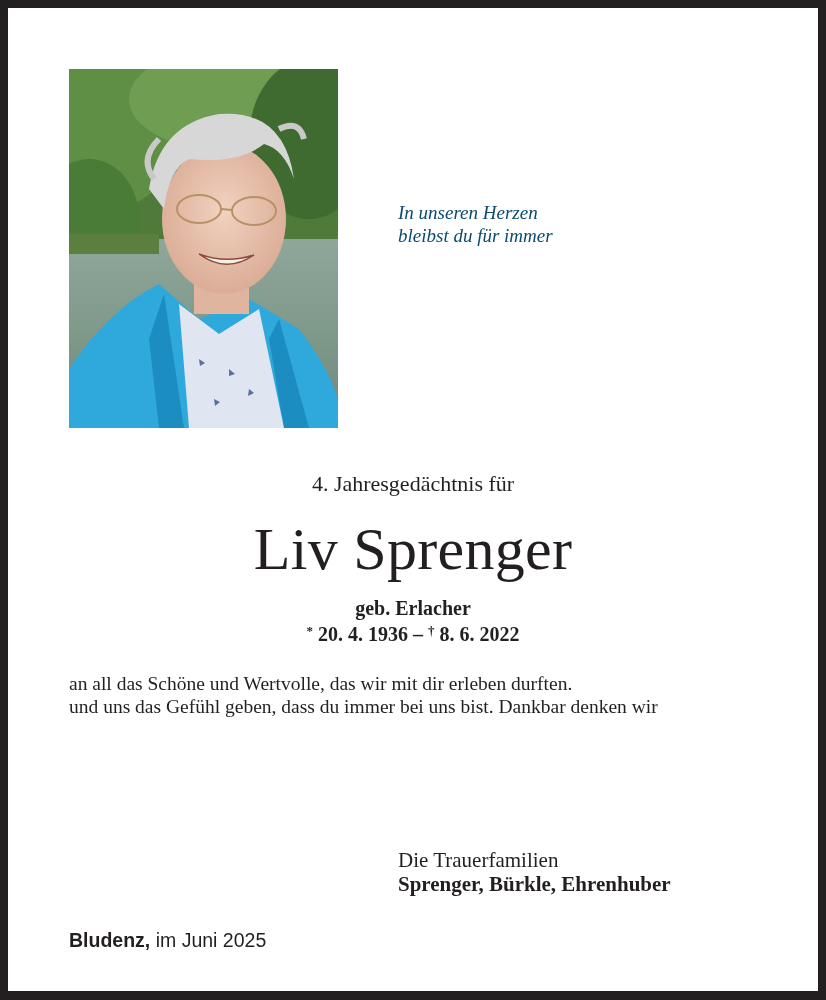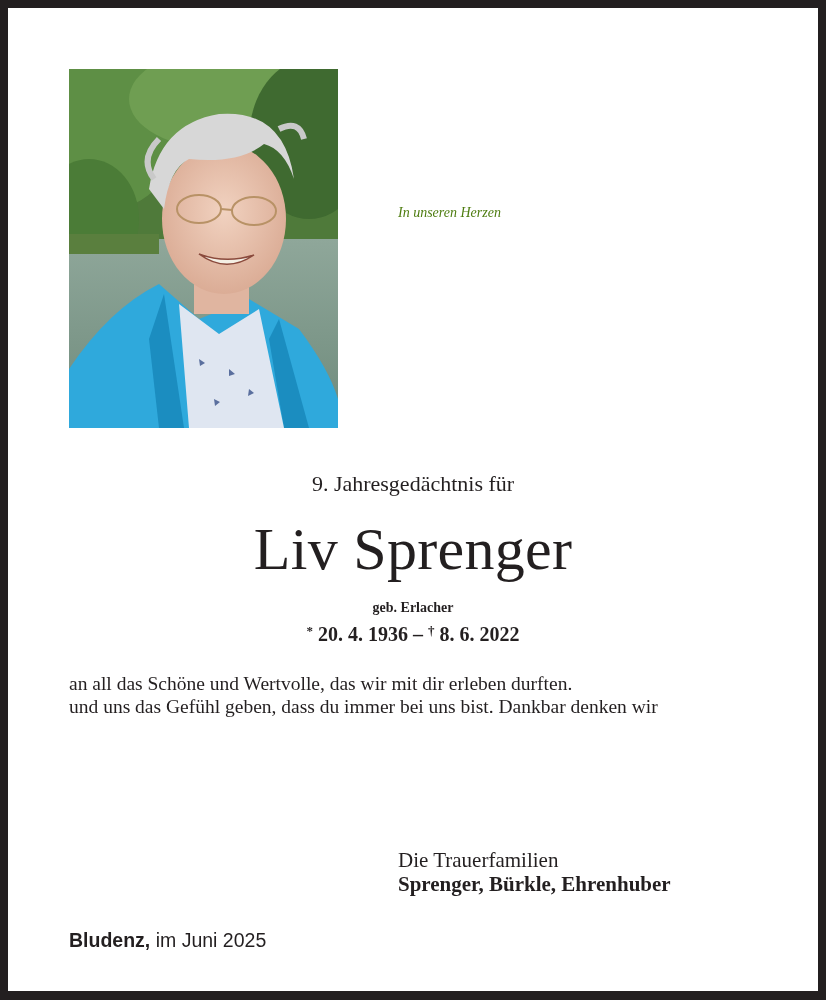--- a/index.html
+++ b/index.html
@@ -23,44 +23,44 @@
     width: 269px; height: 359px;
     overflow: hidden;
     background: #6f8a64;
   }
   .photo svg { display: block; width: 100%; height: 100%; }
   .quote {
     position: absolute;
     left: 390px; top: 193px;
     font-family: "Liberation Serif", serif;
     font-style: italic;
-    font-size: 14px;
+    font-size: 19px;
     line-height: 23px;
-    color: #4d7c0f;
+    color: #0c4a6e;
   }
   .quote div { white-space: nowrap; }
   .center { position: absolute; left: 0; width: 810px; text-align: center; white-space: nowrap; }
   .anniv {
     top: 462px;
     font-family: "Liberation Serif", serif;
     font-size: 22px;
     line-height: 28px;
   }
   .name {
     top: 508px;
     font-family: "Liberation Serif", serif;
     font-size: 60px;
     line-height: 66px;
     letter-spacing: 0.3px;
   }
   .born {
     top: 588px;
     font-family: "Liberation Serif", serif;
     font-weight: bold;
-    font-size: 14px;
+    font-size: 20px;
     line-height: 24px;
   }
   .dates {
     top: 611px;
     font-family: "Liberation Serif", serif;
     font-weight: bold;
     font-size: 20px;
     line-height: 24px;
   }
   .dates sup { font-size: 13px; vertical-align: 6px; }
@@ -136,23 +136,24 @@
       <ellipse cx="130" cy="140" rx="22" ry="14" fill="none" stroke="#b89266" stroke-width="2"></ellipse>
       <ellipse cx="185" cy="142" rx="22" ry="14" fill="none" stroke="#b89266" stroke-width="2"></ellipse>
       <line x1="152" y1="140" x2="163" y2="141" stroke="#b89266" stroke-width="2"></line>
 
       <path d="M130 185 Q157 205 185 186 Q157 195 130 185 Z" fill="#f4efe4" stroke="#8a4a3c" stroke-width="1.5"></path>
     </svg>
   </div>
 
   <div class="quote">
     <div>In unseren Herzen</div>
+    <div>bleibst du für immer</div>
   </div>
 
-  <div class="center anniv">9. Jahresgedächtnis für</div>
+  <div class="center anniv">4. Jahresgedächtnis für</div>
 
   <div class="center name">Liv Sprenger</div>
 
   <div class="center born">geb. Erlacher</div>
 
   <div class="center dates"><sup>*</sup> <span>20. 4. 1936</span> <span>–</span> <sup>†</sup> <span>8. 6. 2022</span></div>
 
   <div class="para p1">
     <div>an all das Schöne und Wertvolle, das wir mit dir erleben durften.</div>
     <div>und uns das Gefühl geben, dass du immer bei uns bist. Dankbar denken wir</div>

